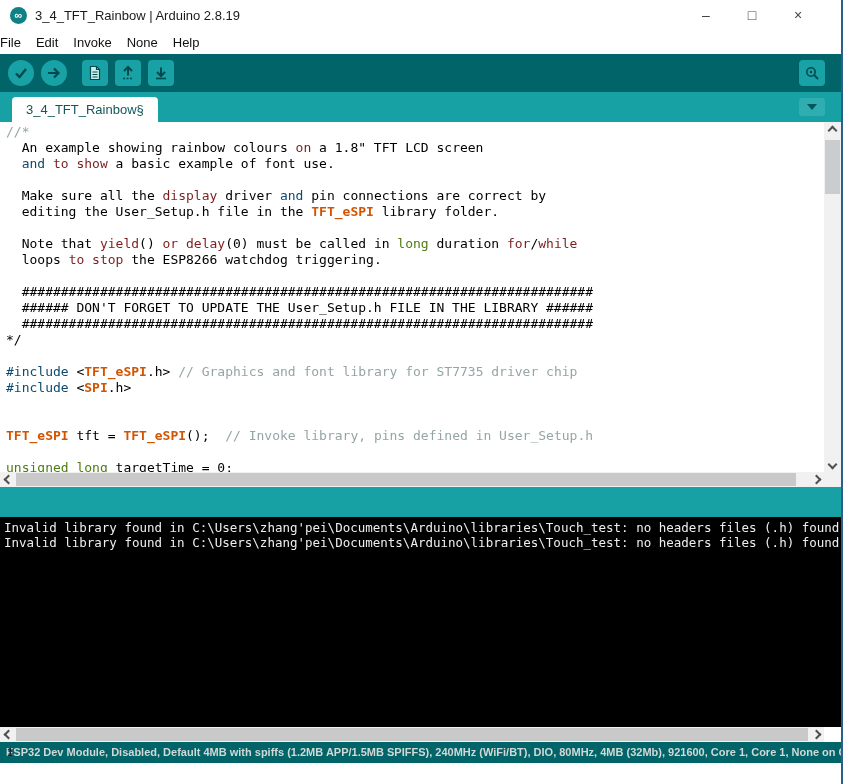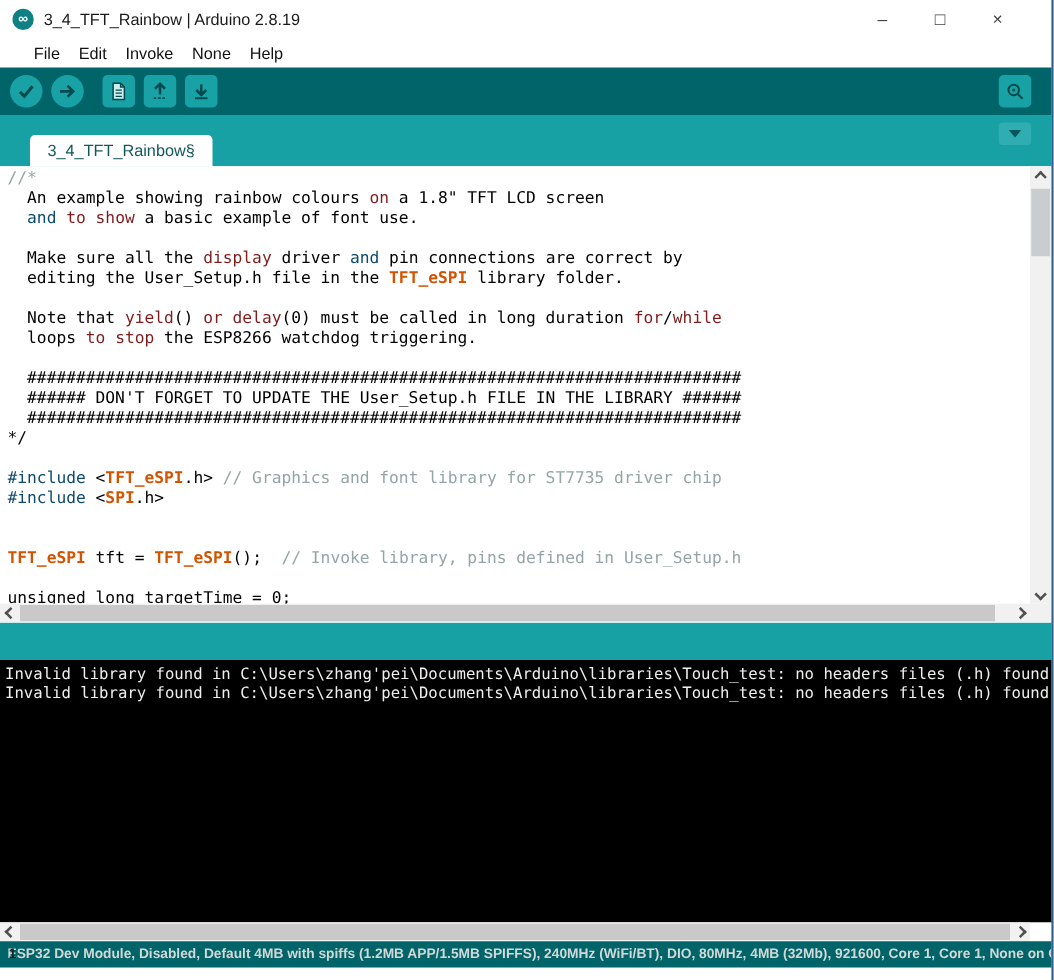--- a/index.html
+++ b/index.html
@@ -15,54 +15,54 @@
               color:#fff; font-size:11px; line-height:17px; text-align:center;
               font-weight:bold; flex:0 0 auto; }
   .title-text { margin-left:8px; font-size:13px; color:#1a1a1a; }
   .win-controls { position:absolute; right:32px; top:0; height:30px;
                   display:flex; align-items:center; gap:24px; }
   .win-btn { width:22px; height:22px; text-align:center; line-height:22px;
              font-size:14px; color:#444; cursor:default; }
 
   
   .menubar { height:24px; display:flex; align-items:center; gap:15px;
-             padding-left:27px; background:#fff; }
+             padding-left:0; background:#fff; }
   .menu-item { font-size:13px; color:#111; }
 
   
   .toolbar { height:38px; background:#006468; display:flex; align-items:center;
              padding-left:8px; position:relative; }
   .tbtn { width:26px; height:26px; background:#18a2a5; display:flex;
           align-items:center; justify-content:center; margin-right:7px; }
   .tbtn.round { border-radius:50%; }
   .tbtn.square { border-radius:4px; }
   .tbtn.gap { margin-left:8px; }
   .tbtn svg { display:block; }
   .serial-btn { position:absolute; right:16px; top:6px; margin:0; }
 
   
-  .tabstrip { height:41px; background:#17a1a5; display:flex; align-items:flex-end;
-              padding-left:24px; position:relative; }
+  .tabstrip { height:30px; background:#17a1a5; display:flex; align-items:flex-end;
+              padding-left:12px; position:relative; }
   .tab { background:#ffffff; color:#11585b; font-size:13px; padding:5px 14px 4px 14px;
          border-radius:4px 4px 0 0; height:25px; }
   .tab-menu-btn { position:absolute; right:16px; top:6px; width:26px; height:18px;
                   background:#2fadb0; border-radius:3px; display:flex;
                   align-items:center; justify-content:center; }
   .tab-menu-btn .tri { width:0; height:0; border-left:5px solid transparent;
                        border-right:5px solid transparent; border-top:6px solid #00565a; }
 
   
   .editor { position:relative; height:365px; background:#fff; overflow:hidden; }
   .code { position:absolute; top:2px; left:6px; right:17px; bottom:15px;
           overflow:hidden; font-family:"DejaVu Sans Mono", monospace;
           font-size:13px; line-height:16px; white-space:pre; color:#000; }
   .code-line span.g  { color:#95a5a6; }
   .code-line span.o  { color:#7f1d1d; }
   .code-line span.ob { color:#d35400; font-weight:bold; }
-  .code-line span.t  { color:#000000; }
+  .code-line span.t  { color:#4d7c0f; }
   .code-line span.v  { color:#0c4a6e; }
 
   
   .vscroll { position:absolute; top:0; right:0; width:17px; bottom:15px;
              background:#f1f1f1; }
   .vthumb { position:absolute; top:18px; left:1px; right:1px; height:54px;
             background:#c9cdd0; }
   .hscroll { position:absolute; left:0; right:17px; bottom:0; height:15px;
              background:#f1f1f1; }
   .hthumb { position:absolute; top:1px; bottom:1px; left:16px; right:28px;

